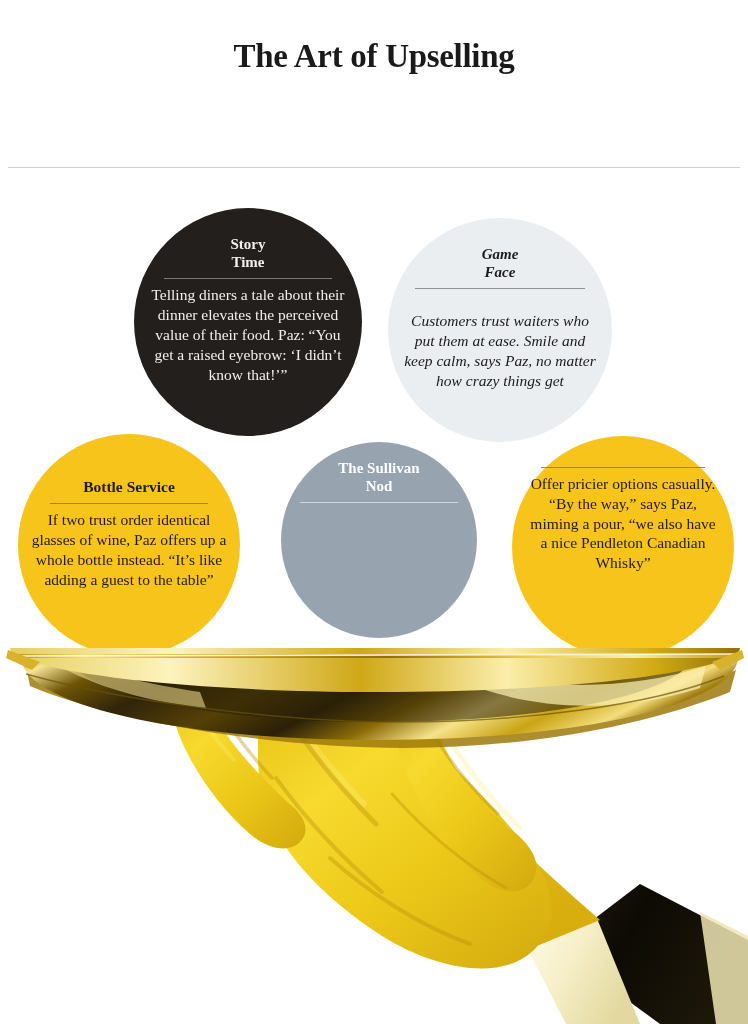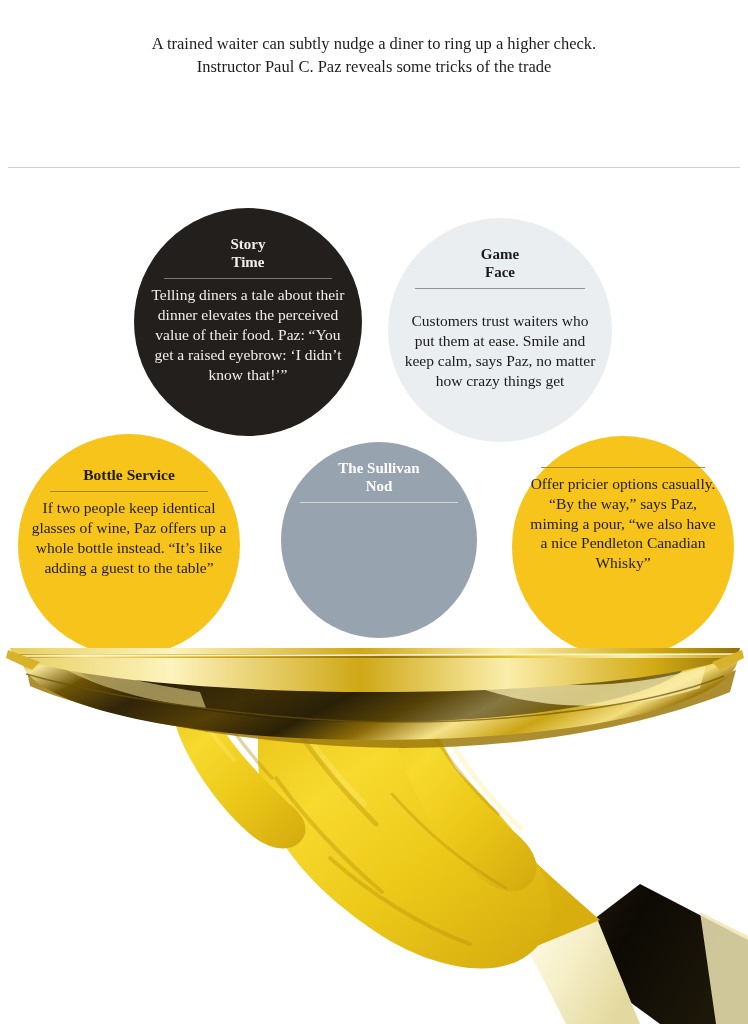--- a/index.html
+++ b/index.html
@@ -80,32 +80,33 @@
   }
   #b-story .head { font-size: 15px; }
   #b-story .sep { background: #9b9793; width: 168px; }
   #b-story .body { width: 196px; font-size: 15.5px; }
 
   
   #b-game {
     left: 388px; top: 218px; width: 224px; height: 224px;
     background: #ebeef1; color: #1b1b1b;
     padding-top: 28px;
+    font-style: italic;
   }
   #b-game .head { font-size: 15px; }
   #b-game .sep { background: #6f7479; width: 170px; }
   #b-game .body { width: 192px; font-size: 15.5px; margin-top: 16px; }
 
   
   #b-bottle {
     left: 18px; top: 434px; width: 222px; height: 222px;
     background: #f7c41c; color: #211c16;
     padding-top: 32px;
   }
-  #b-bottle .head { font-size: 15.5px; }
+  #b-bottle .head { font-size: 15.5px; margin-top: 12px; }
   #b-bottle .sep { background: #8a6f12; width: 158px; }
   #b-bottle .body { width: 196px; font-size: 15.5px; }
 
   
   #b-nod {
     left: 281px; top: 442px; width: 196px; height: 196px;
     background: #97a3ae; color: #ffffff;
     padding-top: 18px;
   }
   #b-nod .head { font-size: 15px; }
@@ -129,45 +130,42 @@
     width: 748px; height: 376px;
   }
   #photo svg { display: block; width: 748px; height: 376px; }
 </style>
 </head>
 <body>
 
 <div id="page">
 
   <div class="header">
-    <p class="subtitle">
-      <span>A trained waiter can subtly nudge a diner to ring up a higher check.</span><br>
-      <span>Instructor Paul C. Paz reveals some tricks of the trade</span>
-    </p>
+    <h1 class="title">The Art of Upselling</h1>
   </div>
   <div class="rule"></div>
 
   <div class="bubble" id="b-story">
     <div class="head">Story
 Time</div>
     <div class="sep"></div>
     <div class="body">Telling diners a tale about their dinner elevates the perceived value of their food. Paz: “You get a raised eyebrow: ‘I didn’t know that!’”</div>
   </div>
 
   <div class="bubble" id="b-game">
     <div class="head">Game
 Face</div>
     <div class="sep"></div>
     <div class="body">Customers trust waiters who put them at ease. Smile and keep calm, says Paz, no matter how crazy things get</div>
   </div>
 
   <div class="bubble" id="b-bottle">
     <div class="head">Bottle Service</div>
     <div class="sep"></div>
-    <div class="body">If two people keep identical glasses of wine, Paz offers up a whole bottle instead. “It’s like adding a guest to the table”</div>
+    <div class="body">If two trust order identical glasses of wine, Paz offers up a whole bottle instead. “It’s like adding a guest to the table”</div>
   </div>
 
   <div class="bubble" id="b-nod">
     <div class="head">The Sullivan
 Nod</div>
     <div class="sep"></div>
   </div>
 
   <div class="bubble" id="b-bytheway">
     <div class="sep"></div>

